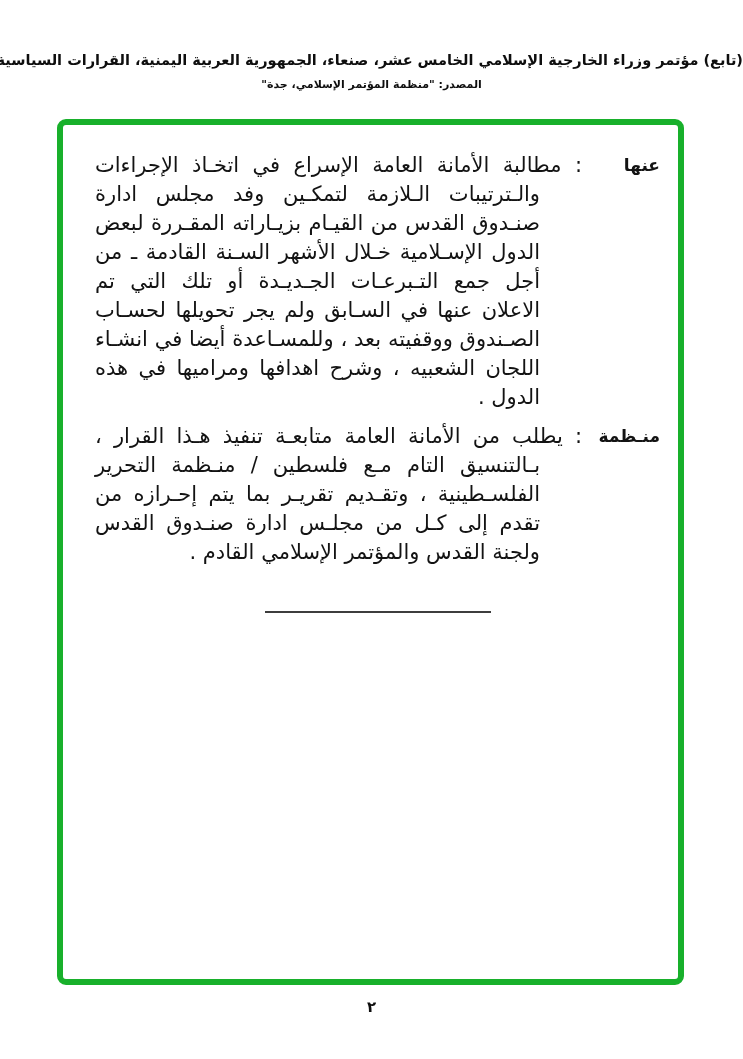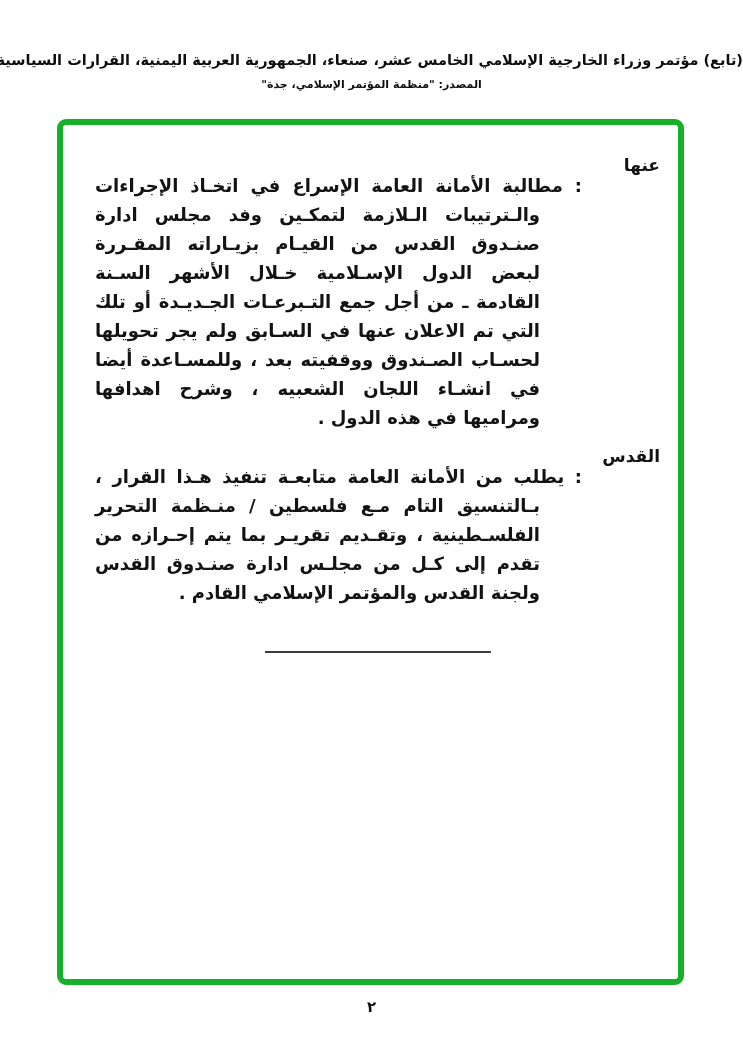--- a/index.html
+++ b/index.html
@@ -50,27 +50,26 @@
     margin-bottom:10px;
   }
   .item-label {
     flex:0 0 78px;
     font-size:17px;
     font-weight:bold;
     line-height:29px;
   }
   .item-body {
     flex:1 1 auto;
-    font-size:18px;
-    font-weight:bold;
+    font-size:21px;
+    font-weight:normal;
     line-height:29px;
     text-align:justify;
     padding-right:42px;
     text-indent:-42px;
-    margin-top:20px;
   }
   .rule {
     width:226px;
     height:2px;
     background:#3d3d3d;
     margin:44px auto 0 auto;
   }
   .page-number {
     position:absolute;
     top:998px; left:0; right:0;
@@ -92,21 +91,21 @@
 
   <div class="green-box">
     <div class="box-content">
 
       <div class="item">
         <div class="item-label">عنها</div>
         <div class="item-body"><span>:</span> <span>مطالبة الأمانة العامة الإسراع في اتخـاذ الإجراءات والـترتيبات الـلازمة لتمكـين وفد مجلس ادارة صنـدوق القدس من القيـام بزيـاراته المقـررة لبعض الدول الإسـلامية خـلال الأشهر السـنة القادمة ـ من أجل جمع التـبرعـات الجـديـدة أو تلك التي تم الاعلان عنها في السـابق ولم يجر تحويلها لحسـاب الصـندوق ووقفيته بعد ، وللمسـاعدة أيضا في انشـاء اللجان الشعبيه ، وشرح اهدافها ومراميها في هذه الدول .</span></div>
       </div>
 
       <div class="item">
-        <div class="item-label">القدس</div>
+        <div class="item-label">منـظمة</div>
         <div class="item-body"><span>:</span> <span>يطلب من الأمانة العامة متابعـة تنفيذ هـذا القرار ، بـالتنسيق التام مـع فلسطين / منـظمة التحرير الفلسـطينية ، وتقـديم تقريـر بما يتم إحـرازه من تقدم إلى كـل من مجلـس ادارة صنـدوق القدس ولجنة القدس والمؤتمر الإسلامي القادم .</span></div>
       </div>
 
       <div class="rule"></div>
 
     </div>
   </div>
 
   <div class="page-number">٢</div>
 

